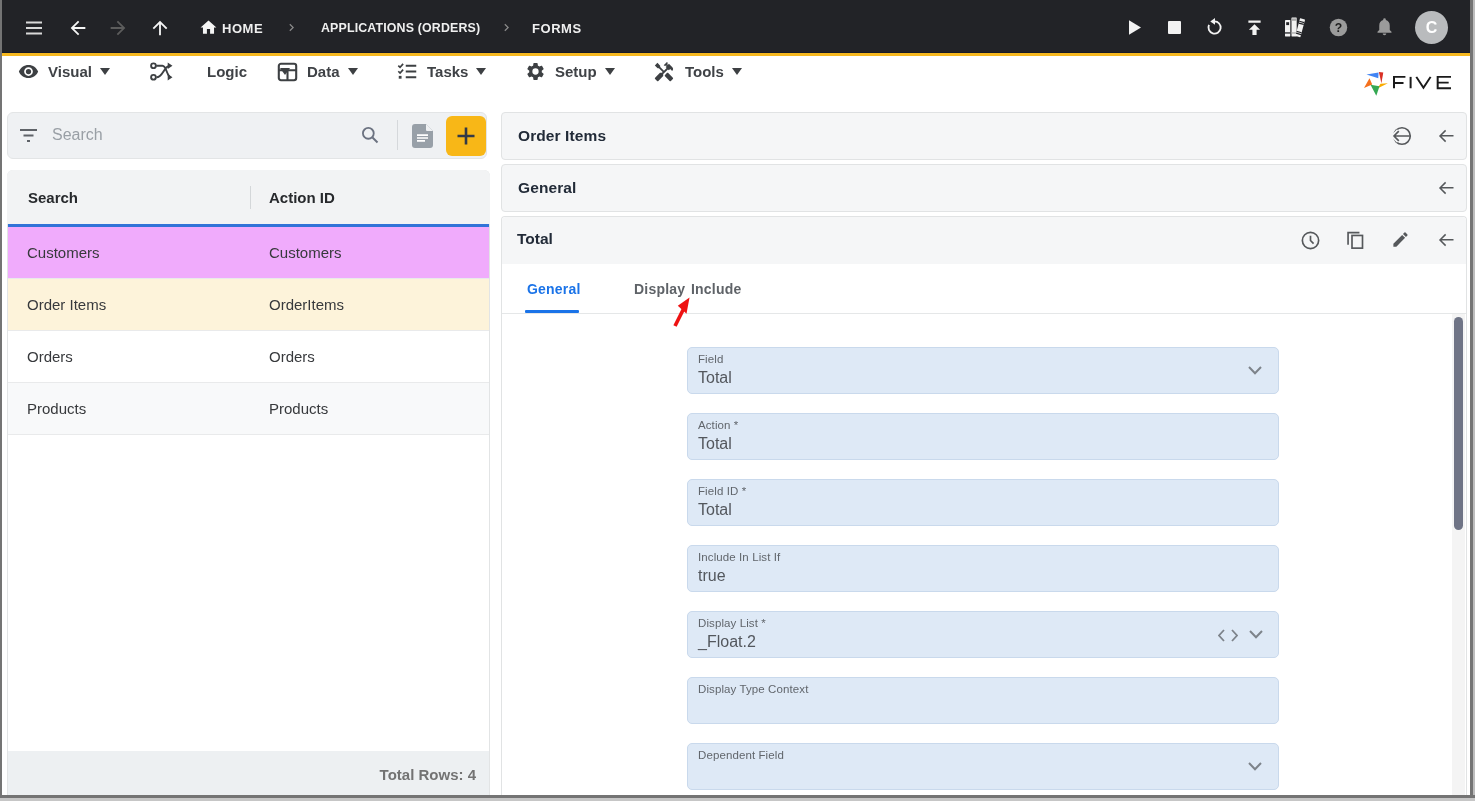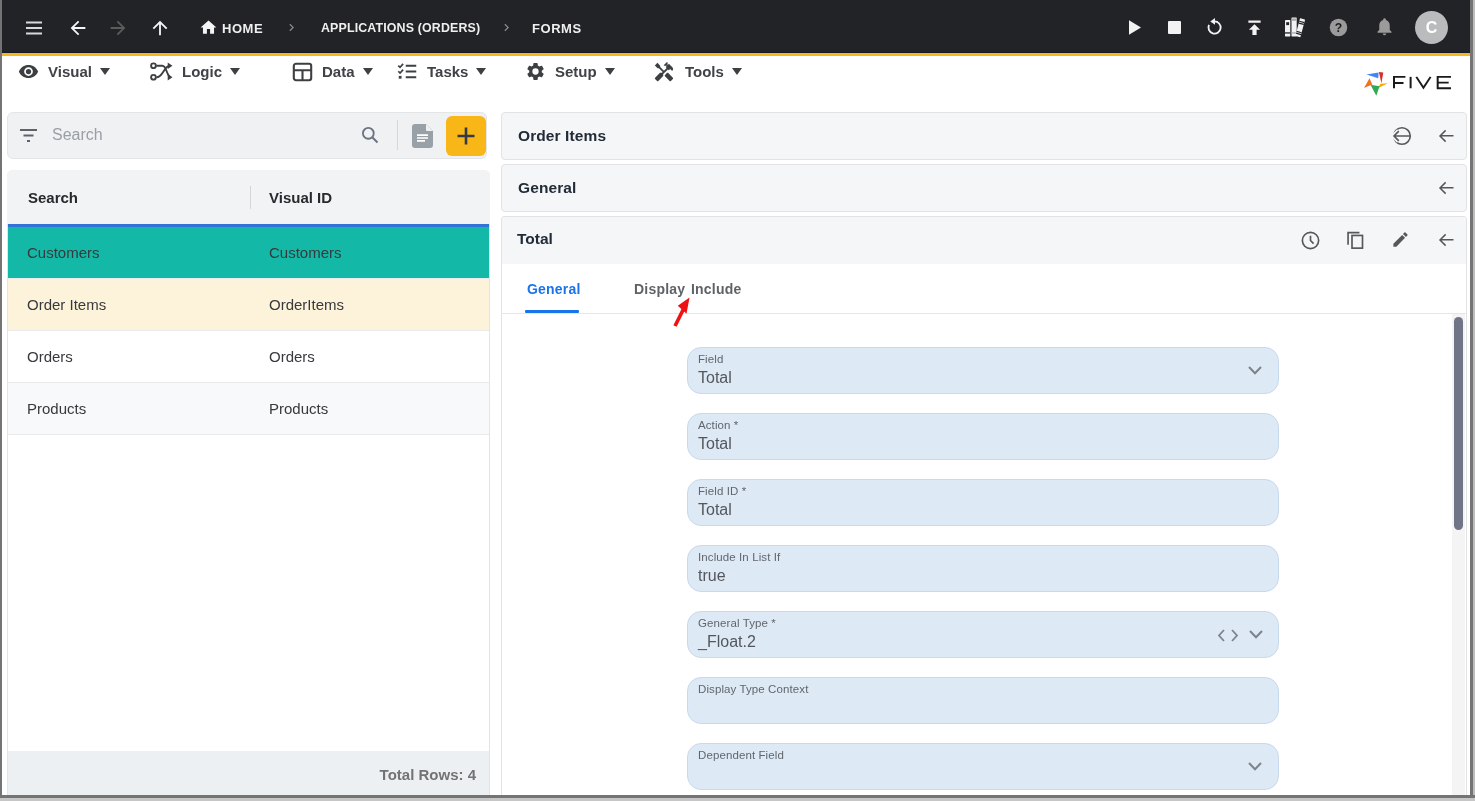--- a/index.html
+++ b/index.html
@@ -41,21 +41,21 @@
 
 
 .rbar { left:501px; width:966px; height:48px; background:#f5f6f7; border:1px solid #e1e3e4; border-radius:4px; }
 .rbar .btxt { position:absolute; left:16px; top:14px; font-size:15.5px; font-weight:600; color:#222b38; letter-spacing:.1px; }
 #rcard { left:501px; top:216px; width:966px; height:585px; background:#fff; border:1px solid #e1e3e4; border-bottom:none; border-radius:4px 4px 0 0; }
 #rcardhead { left:502px; top:217px; width:964px; height:47px; background:#f5f6f7; border-radius:4px 4px 0 0; }
 #tabline { left:502px; top:313px; width:964px; height:1px; background:#e5e7e8; }
 .tab { top:281px; font-size:14px; font-weight:bold; letter-spacing:.2px; color:#5f6368; }
 #tabind { left:525px; top:310px; width:54px; height:3px; background:#1a73e8; border-radius:1px; }
 
-.fbox { left:687px; width:592px; height:47px; background:#dee9f6; border:1px solid #c9d9ec; border-radius:14px; }
+.fbox { left:687px; width:592px; height:47px; background:#dee9f6; border:1px solid #c9d9ec; border-radius:5px; }
 .flabel { position:absolute; left:10px; top:5px; font-size:11.5px; color:#61666c; letter-spacing:.1px; }
 .fval { position:absolute; left:10px; top:21px; font-size:16px; color:#53575d; }
 
 #sctrack { left:1452px; top:314px; width:13px; height:481px; background:#f4f4f4; }
 #scthumb { left:1454px; top:317px; width:9px; height:213px; background:#6f7486; border-radius:5px; }
 </style>
 </head>
 <body>
 
 <div id="topbar" class="abs"></div>
@@ -126,31 +126,31 @@
 <div class="abs" style="left:1415px;top:11px;width:33px;height:33px;border-radius:50%;background:#b9bbbd;"></div>
 <span class="abs" style="left:1415px;top:19px;width:33px;text-align:center;font-size:16px;font-weight:bold;color:#fff;">C</span>
 
 <div class="abs mitem" style="left:18px;">
 <svg width="21" height="21" viewBox="0 0 24 24">
       <path d="M12 4.5C7 4.5 2.73 7.61 1 12c1.73 4.39 6 7.5 11 7.5s9.27-3.11 11-7.5c-1.73-4.39-6-7.5-11-7.5zM12 17a5 5 0 1 1 0-10 5 5 0 0 1 0 10zm0-8a3 3 0 1 0 0 6 3 3 0 0 0 0-6z" fill="#3d4043"></path>
     </svg>
 <span>Visual</span>
     <span class="mcaret"></span>
   </div>
-<div class="abs mitem" style="left:150px;">
+<div class="abs mitem" style="left:150px;gap:25px;">
 <svg width="23" height="21" viewBox="0 0 24 22">
       <circle cx="3.6" cy="5" r="2.5" fill="none" stroke="#3d4043" stroke-width="2"></circle>
       <circle cx="3.6" cy="17" r="2.5" fill="none" stroke="#3d4043" stroke-width="2"></circle>
       <path d="M6.5 5h6.5c4.5 0 4.5 12 9 12M6.8 17c7 0 7.5-12 14.2-12" fill="none" stroke="#3d4043" stroke-width="2"></path>
       <path d="M18.5 13.6l5 3.4-5 3.4zM18.5 1.6l5 3.4-5 3.4z" fill="#3d4043"></path>
     </svg>
 <span>Logic</span>
     <span class="mcaret"></span>
   </div>
-<div class="abs mitem" style="left:292px;">
+<div class="abs mitem" style="left:277px;">
 <svg width="21" height="20" viewBox="0 0 24 23">
       <rect x="2" y="2" width="20" height="19" rx="2.5" fill="none" stroke="#3d4043" stroke-width="2.4"></rect>
       <path d="M2 9.5h20M12 9.5V21" stroke="#3d4043" stroke-width="2.4"></path>
     </svg>
 <span>Data</span>
     <span class="mcaret"></span>
   </div>
 <div class="abs mitem" style="left:397px;">
 <svg width="21" height="21" viewBox="0 0 24 24">
       <path d="M10 5.5h12M10 12h12M10 18.5h12" stroke="#3d4043" stroke-width="2.4"></path>
@@ -208,25 +208,25 @@
     <path d="M14 0l7 7h-6a1 1 0 0 1-1-1V0z" fill="#eff1f3"></path>
     <path d="M5 11.2h11M5 14h11M5 16.8h8" stroke="#fff" stroke-width="1.7"></path>
   </svg>
 <svg class="abs" style="left:456px;top:126px;" width="20" height="20" viewBox="0 0 20 20">
     <path d="M10 1.5v17M1.5 10h17" stroke="#333a47" stroke-width="2.6"></path>
   </svg>
 
 <div id="ltable" class="abs"></div>
 <div id="lthead" class="abs"></div>
 <span class="abs th" style="left:28px;">Search</span>
-<span class="abs th" style="left:269px;">Visual ID</span>
+<span class="abs th" style="left:269px;">Action ID</span>
 <div id="thdiv" class="abs"></div>
 <div id="blueline" class="abs"></div>
 
-<div class="abs trow" style="top:227px;background:#14b8a6;">
+<div class="abs trow" style="top:227px;background:#f0abfc;">
   <span class="td" style="left:19px;">Customers</span>
     <span class="td" style="left:261px;">Customers</span>
 </div>
 <div class="abs trow" style="top:279px;background:#fdf3da;">
   <span class="td" style="left:19px;">Order Items</span>
     <span class="td" style="left:261px;">OrderItems</span>
 </div>
 <div class="abs trow" style="top:331px;background:#fff;">
   <span class="td" style="left:19px;">Orders</span>
     <span class="td" style="left:261px;">Orders</span>
@@ -291,21 +291,21 @@
   </div>
 <div class="abs fbox" style="top:479px;">
     <span class="flabel">Field ID *</span>
     <span class="fval">Total</span>
   </div>
 <div class="abs fbox" style="top:545px;">
     <span class="flabel">Include In List If</span>
     <span class="fval">true</span>
   </div>
 <div class="abs fbox" style="top:611px;">
-    <span class="flabel">General Type *</span>
+    <span class="flabel">Display List *</span>
     <span class="fval">_Float.2</span>
   </div>
 <div class="abs fbox" style="top:677px;">
     <span class="flabel">Display Type Context</span>
   </div>
 <div class="abs fbox" style="top:743px;">
     <span class="flabel">Dependent Field</span>
   </div>
 
 <svg class="abs" style="left:1248px;top:366px;" width="14" height="9" viewBox="0 0 14 9">

